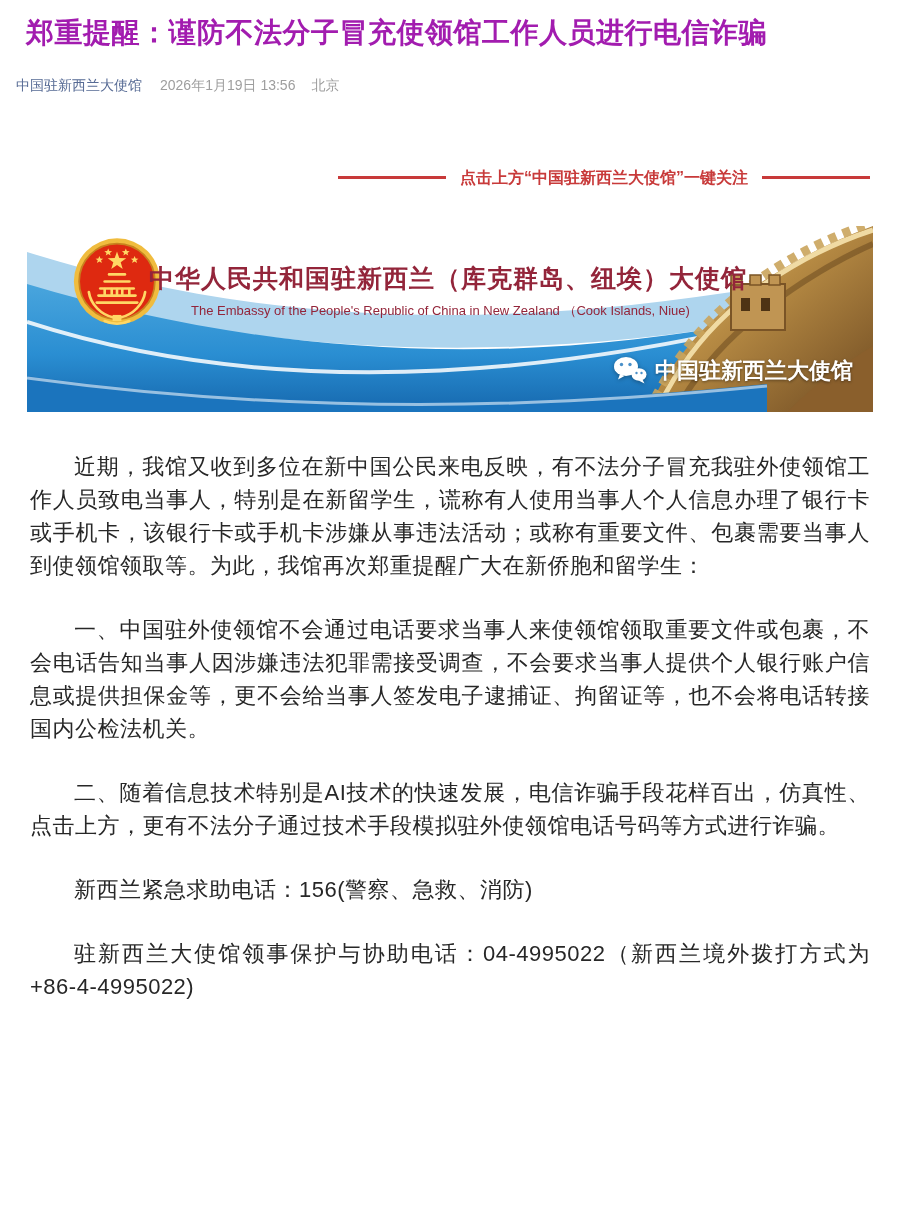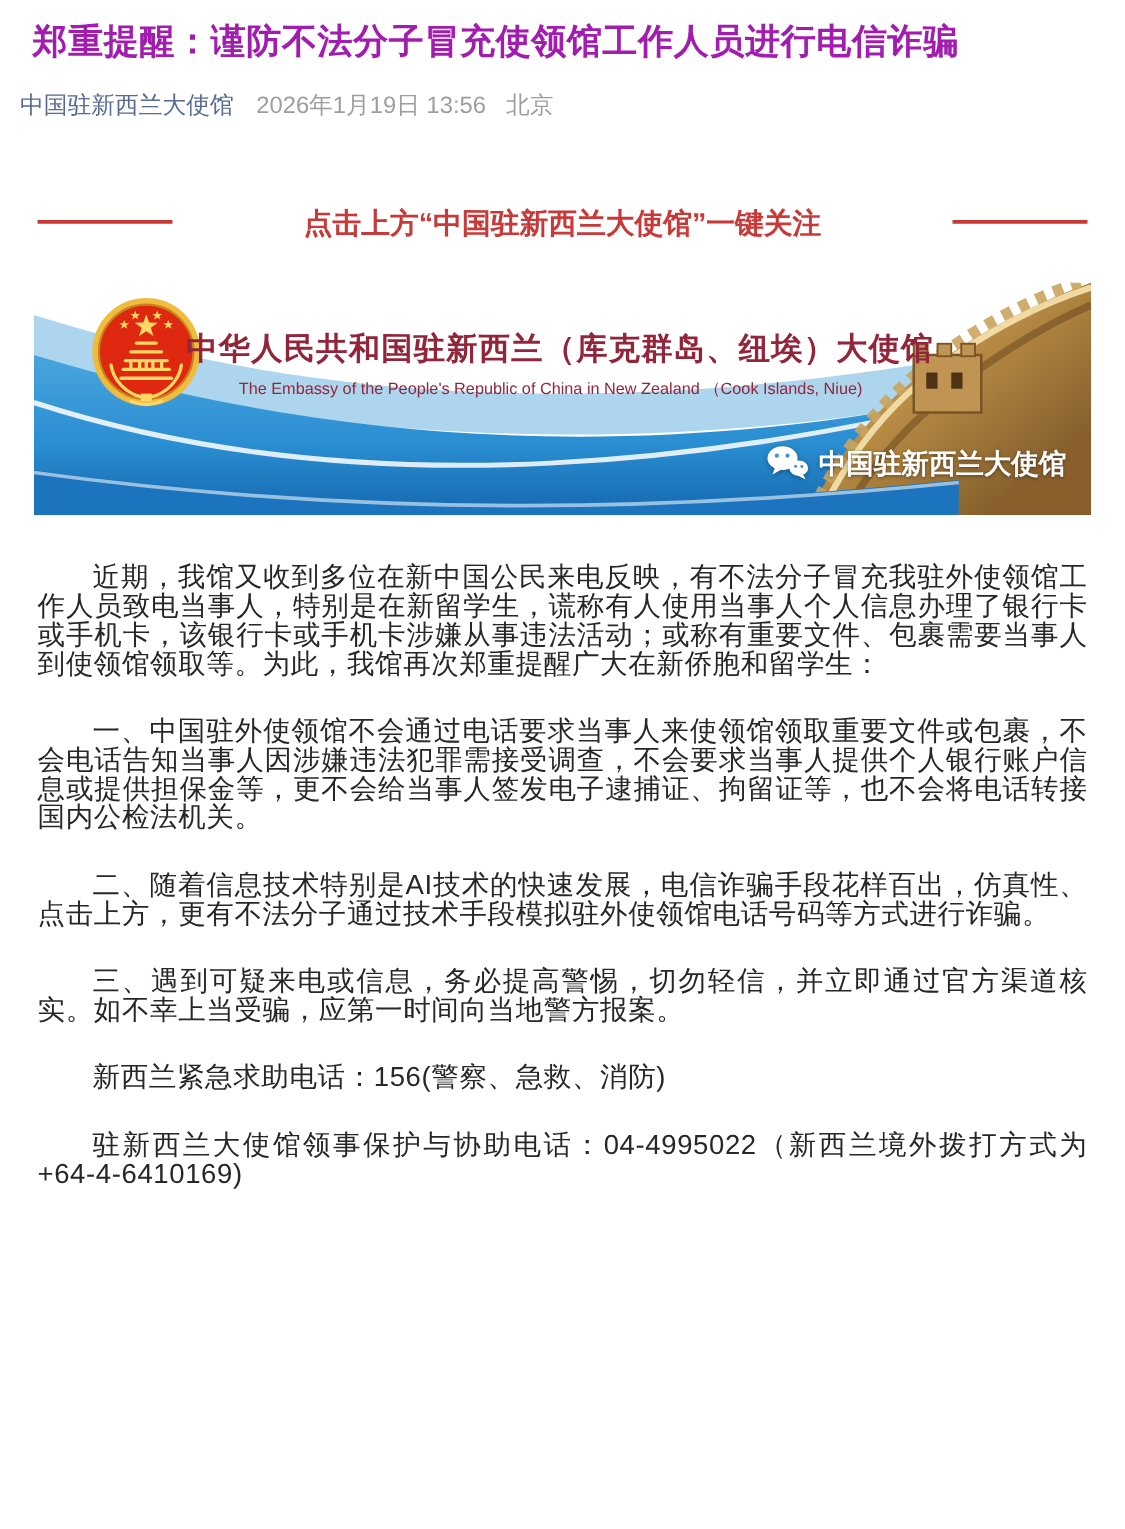--- a/index.html
+++ b/index.html
@@ -1,33 +1,33 @@
 <!DOCTYPE html>
 <html><head>
 <meta charset="utf-8">
 <style>
   html,body{margin:0;padding:0;background:#ffffff;}
   body{width:900px;height:1223px;overflow:hidden;font-family:"Liberation Sans",sans-serif;}
   .page{padding:0 16px;}
   .title{font-size:28px;line-height:1.35;font-weight:bold;color:#a21caf;margin:14px 0 0 10px;letter-spacing:0.5px;}
-  .meta{margin-top:20px;font-size:19px;line-height:26px;white-space:nowrap;}
+  .meta{margin-top:20px;font-size:14px;line-height:26px;white-space:nowrap;}
   .account{color:#576b95;text-decoration:none;margin-right:18px;cursor:pointer;}
   .date{color:#9e9e9e;margin-right:16px;}
   .loc{color:#9e9e9e;}
-  .follow{margin-top:66px;display:flex;align-items:center;justify-content:space-between;color:#c83a3a;font-weight:bold;font-size:23px;line-height:28px;}
+  .follow{margin-top:66px;display:flex;align-items:center;justify-content:flex-end;color:#c83a3a;font-weight:bold;font-size:16px;line-height:28px;}
   .fline{display:inline-block;width:108px;height:0;border-top:3px solid #c83a3a;margin:0 14px;}
   .banner{position:relative;width:846px;height:186px;margin:34px auto 0;overflow:hidden;background:#ffffff;}
   .banner svg.bg{position:absolute;left:0;top:0;}
   .emblem{position:absolute;left:46px;top:10px;width:88px;height:98px;}
   .btext{position:absolute;left:122px;top:36px;width:700px;}
   .bcn{font-size:25px;font-weight:bold;color:#93253a;letter-spacing:1px;white-space:nowrap;}
   .ben{font-size:13px;font-weight:normal;color:#93253a;margin:7px 0 0 42px;white-space:nowrap;}
   .wechat{position:absolute;left:586px;top:130px;display:flex;align-items:center;color:#ffffff;font-size:22px;font-weight:bold;text-shadow:0 1px 3px rgba(0,0,0,0.45);white-space:nowrap;}
   .wechat svg{margin-right:8px;filter:drop-shadow(0 1px 2px rgba(0,0,0,0.35));}
-  .content{padding:38px 14px 0;font-size:22px;line-height:23px;letter-spacing:0.5px;color:#272727;text-align:justify;}
+  .content{padding:38px 14px 0;font-size:22px;line-height:33px;letter-spacing:0.5px;color:#272727;text-align:justify;}
   .content p{margin:0 0 31px;text-indent:2em;}
 </style>
 </head>
 <body>
 
 <div class="page">
 
   <h1 class="title">郑重提醒：谨防不法分子冒充使领馆工作人员进行电信诈骗</h1>
 
   <div class="meta">
@@ -129,18 +129,17 @@
         <circle cx="28.5" cy="17" r="1.2" fill="#4a90c9"></circle>
       </svg>
       <span>中国驻新西兰大使馆</span>
     </div>
   </div>
 
   <div class="content">
     <p>近期，我馆又收到多位在新中国公民来电反映，有不法分子冒充我驻外使领馆工作人员致电当事人，特别是在新留学生，谎称有人使用当事人个人信息办理了银行卡或手机卡，该银行卡或手机卡涉嫌从事违法活动；或称有重要文件、包裹需要当事人到使领馆领取等。为此，我馆再次郑重提醒广大在新侨胞和留学生：</p>
     <p>一、中国驻外使领馆不会通过电话要求当事人来使领馆领取重要文件或包裹，不会电话告知当事人因涉嫌违法犯罪需接受调查，不会要求当事人提供个人银行账户信息或提供担保金等，更不会给当事人签发电子逮捕证、拘留证等，也不会将电话转接国内公检法机关。</p>
     <p>二、随着信息技术特别是AI技术的快速发展，电信诈骗手段花样百出，仿真性、点击上方，更有不法分子通过技术手段模拟驻外使领馆电话号码等方式进行诈骗。</p>
-    <p>三、遇到可疑来电或信息，务必提高警惕，切勿轻信，并立即通过官方渠道核实。如不幸上当受骗，应第一时间向当地警方报案。</p>
     <p>新西兰紧急求助电话：156(警察、急救、消防)</p>
-    <p>驻新西兰大使馆领事保护与协助电话：04-4995022（新西兰境外拨打方式为+64-4-6410169)</p>
+    <p>驻新西兰大使馆领事保护与协助电话：04-4995022（新西兰境外拨打方式为+86-4-4995022)</p>
   </div>
 
 </div>
 
 </body></html>

